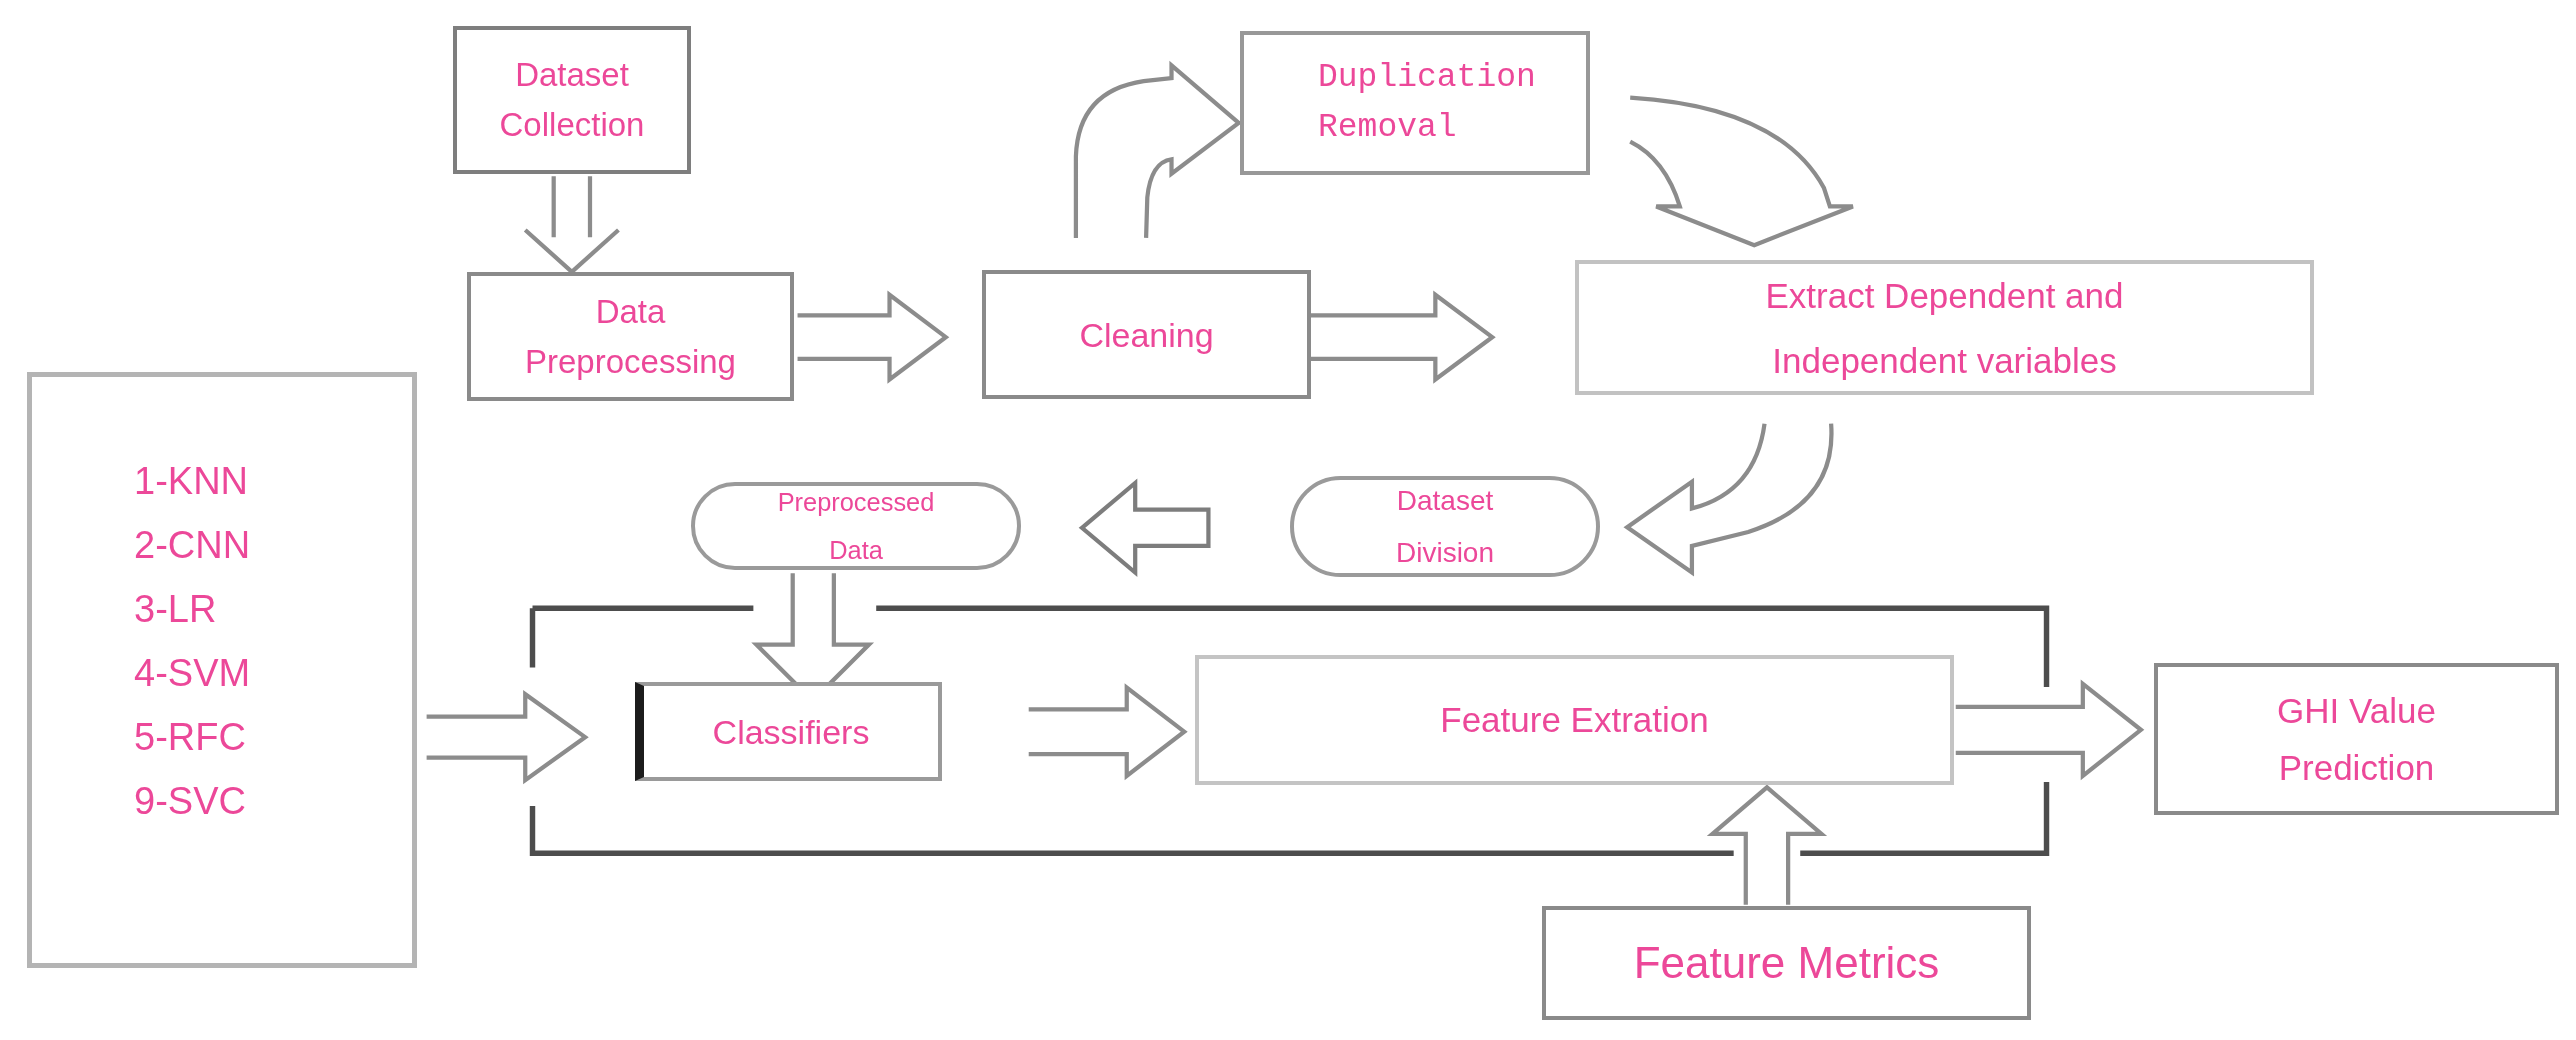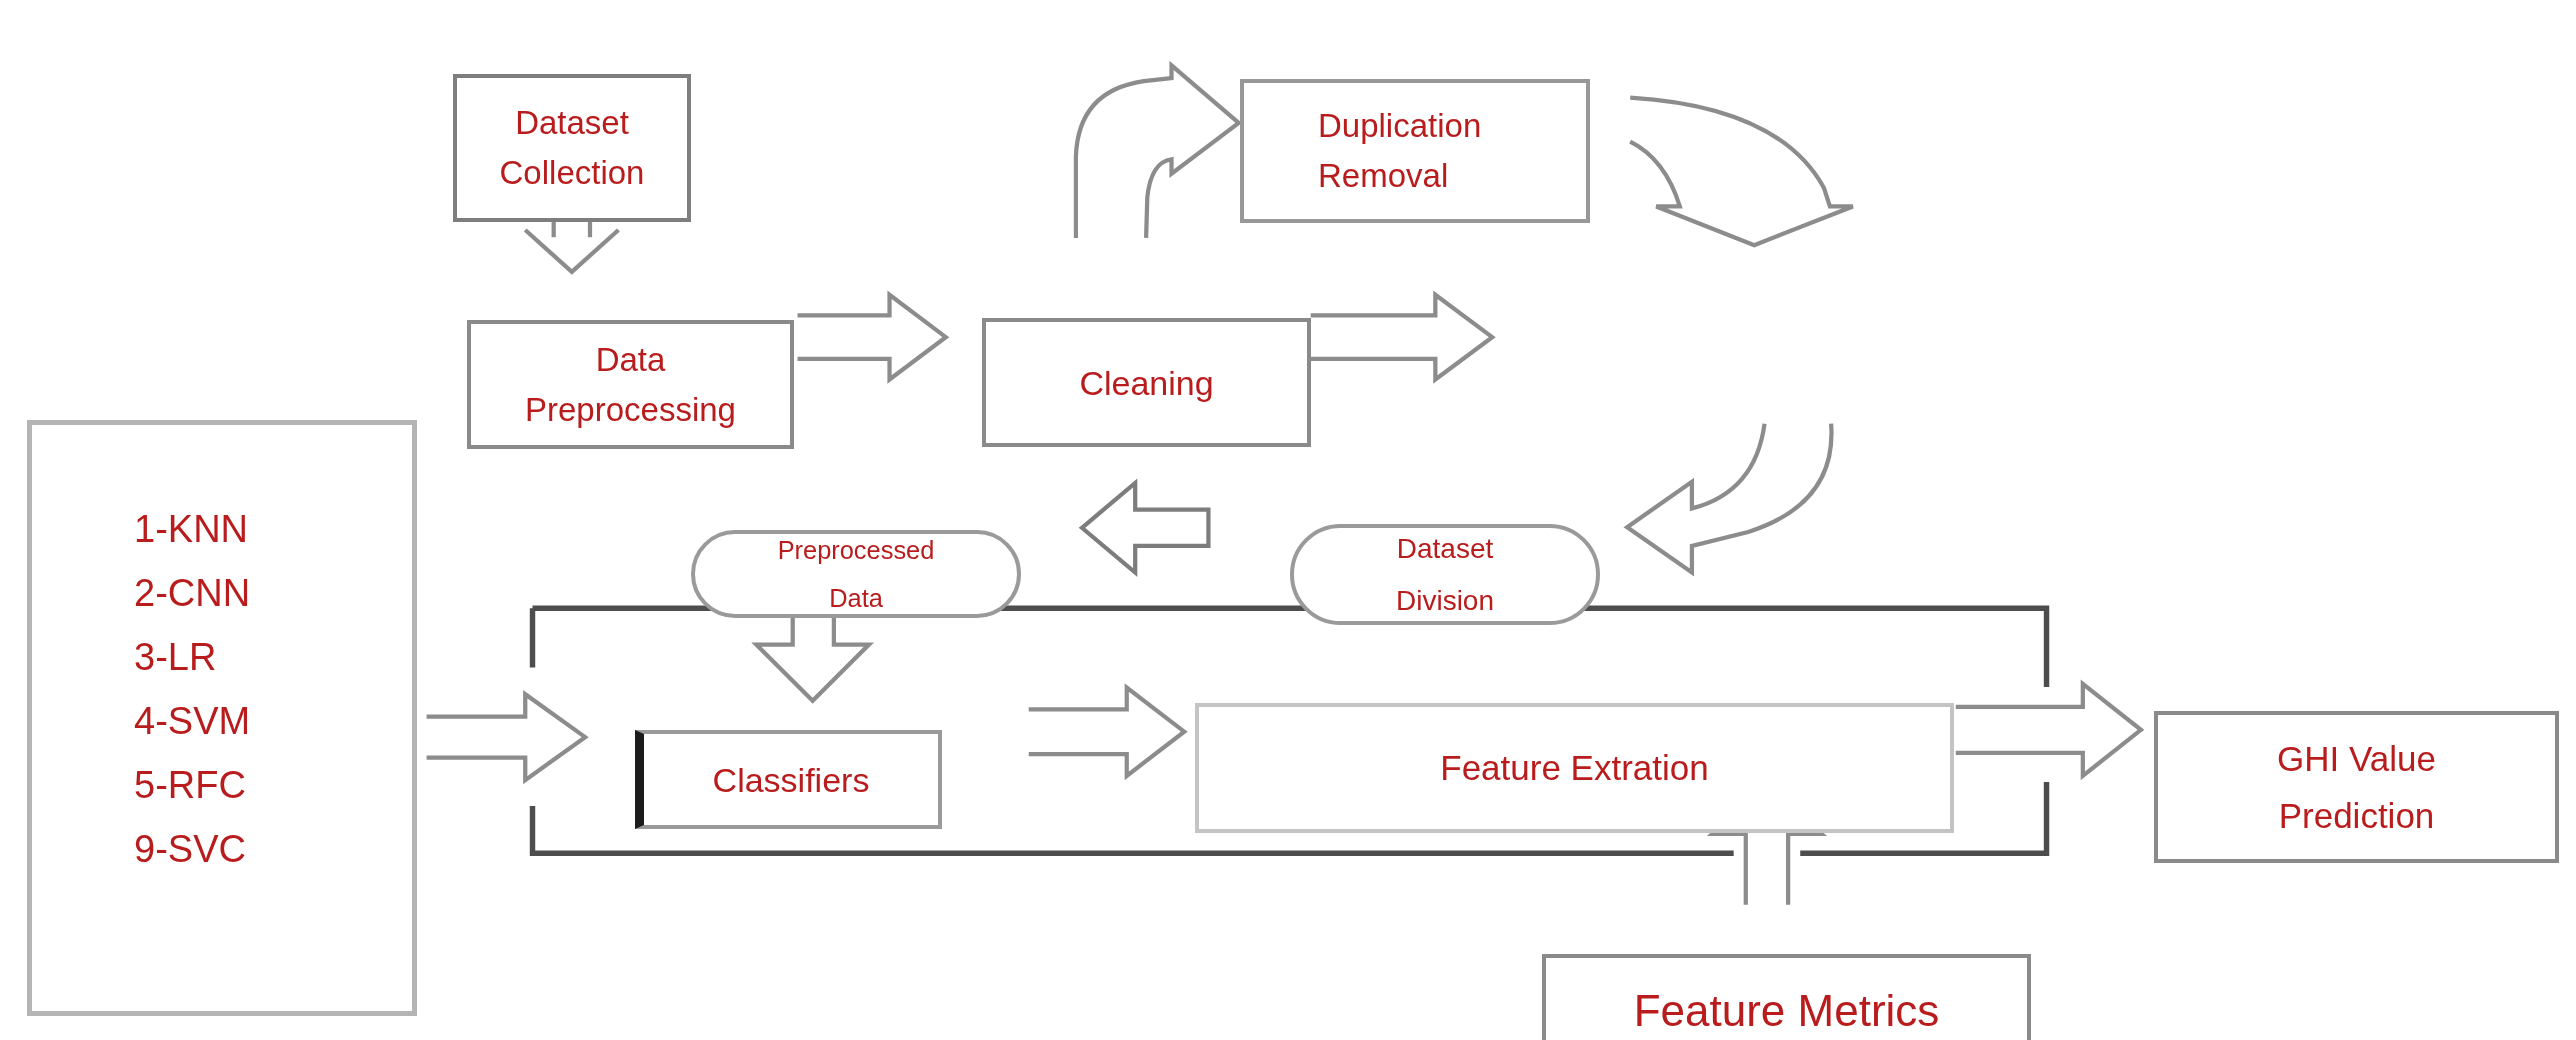--- a/index.html
+++ b/index.html
@@ -4,28 +4,27 @@
 <style>
   html,body{margin:0;padding:0;background:#ffffff;}
   #canvas{
     position:relative;width:2576px;height:1041px;background:#ffffff;
     font-family:"Liberation Sans", sans-serif;color:#111111;overflow:hidden;
   }
   #arrow-layer{position:absolute;left:0;top:0;z-index:1;}
   .node{
     position:absolute;background:#ffffff;z-index:2;
     display:flex;flex-direction:column;justify-content:center;align-items:center;
-    text-align:center;font-size:33px;line-height:50px;color:#b91c1c;
+    text-align:center;font-size:33px;line-height:50px;color:#ec4899;
     box-sizing:border-box;
-    margin-top:48px;
   }
   .node span{display:block;}
   #dataset-collection{left:453px;top:26px;width:238px;height:148px;border:4.8px solid #7e7e7e;}
   #duplication-removal{left:1240px;top:31px;width:350px;height:144px;border:4.8px solid #989898;
-    align-items:flex-start;text-align:left;padding-left:74px;}
+    align-items:flex-start;text-align:left;padding-left:74px;font-family:Liberation Mono, monospace;}
   #data-preprocessing{left:467px;top:272px;width:327px;height:129px;border:4.8px solid #8a8a8a;}
   #cleaning{left:982px;top:270px;width:329px;height:129px;border:4.8px solid #8a8a8a;font-size:34px;align-items:center;}
   #extract-variables{left:1575px;top:260px;width:739px;height:135px;border:4.2px solid #c2c2c2;
     font-size:35px;line-height:65px;}
   #model-list{left:27px;top:372px;width:390px;height:596px;border:5.4px solid #b4b4b4;
     justify-content:flex-start;align-items:flex-start;text-align:left;
     padding:72px 0 0 102px;font-size:38px;line-height:64px;}
   #classifiers{left:635px;top:682px;width:307px;height:99px;border:4.2px solid #9a9a9a;
     border-left:9.7px solid #1c1c1c;font-size:34px;}
   #feature-extration{left:1195px;top:655px;width:759px;height:130px;border:4.2px solid #c4c4c4;font-size:35px;}
@@ -85,20 +84,24 @@
 
   <div class="node" id="data-preprocessing">
     <span>Data</span>
     <span>Preprocessing</span>
   </div>
 
   <div class="node" id="cleaning">
     <span>Cleaning</span>
   </div>
 
+  <div class="node" id="extract-variables">
+    <span>Extract Dependent and</span>
+    <span>Independent variables</span>
+  </div>
 
   <div class="node ellipse" id="preprocessed-data">
     <span>Preprocessed</span>
     <span>Data</span>
   </div>
 
   <div class="node ellipse" id="dataset-division">
     <span>Dataset</span>
     <span>Division</span>
   </div>

